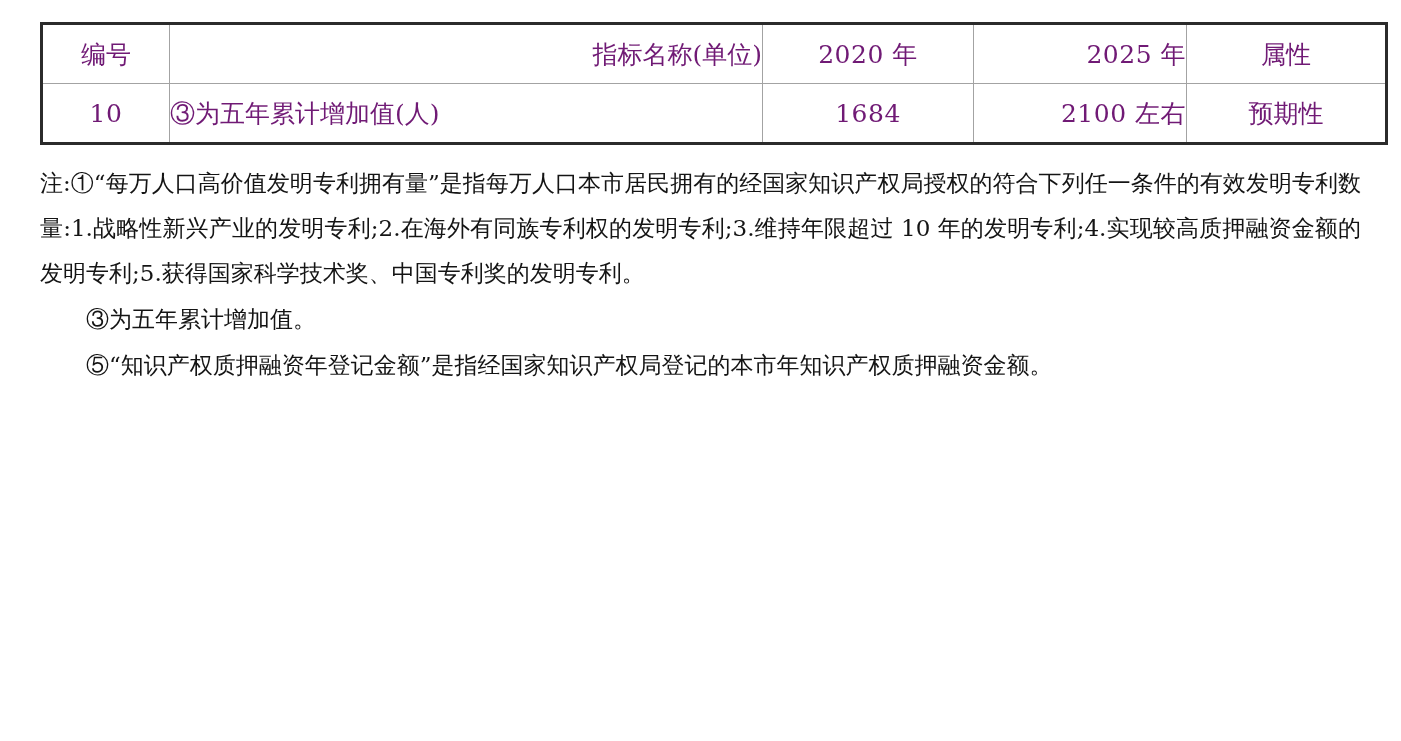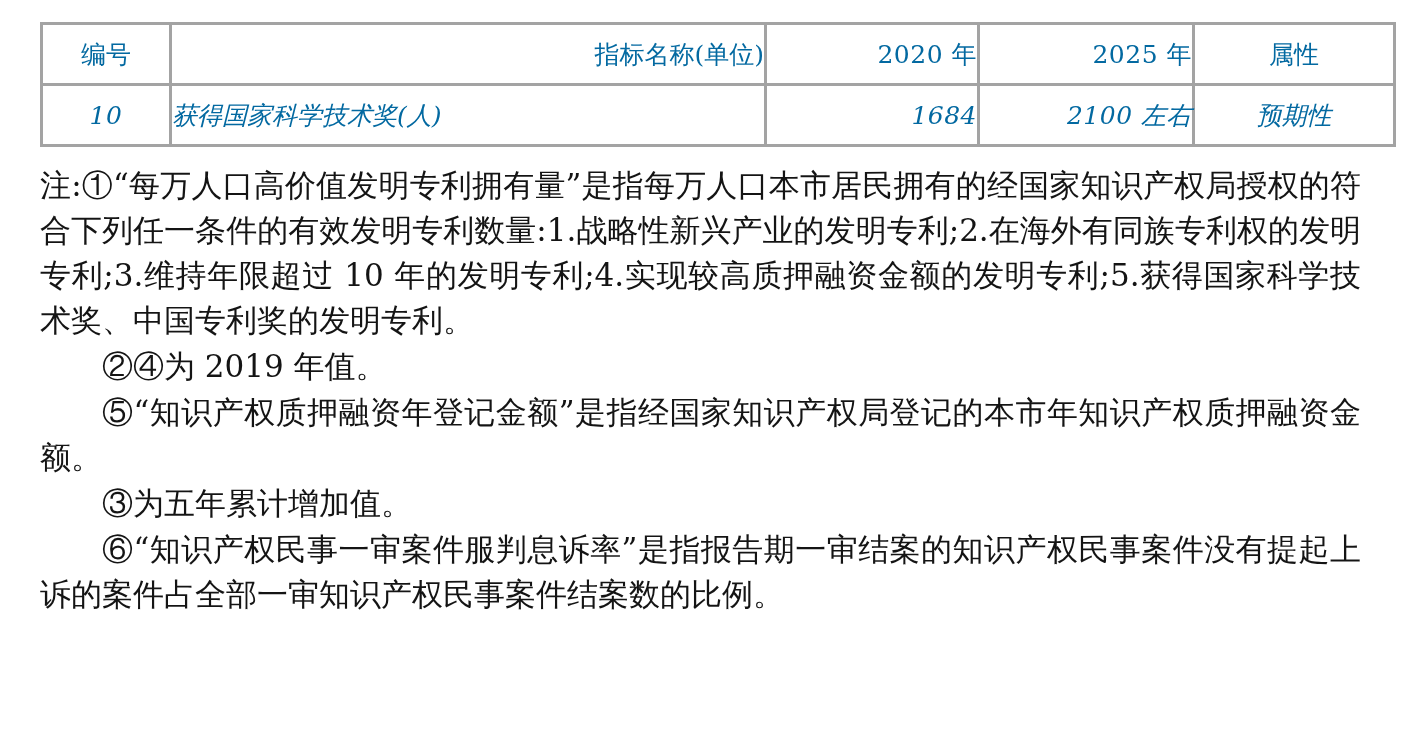--- a/index.html
+++ b/index.html
@@ -24,50 +24,50 @@
 
   
   table.indicator-table {
     border-collapse: collapse;
     width: 1338px;
     margin: 0 auto 0 auto;
     table-layout: fixed;
   }
   table.indicator-table td,
   table.indicator-table th {
-    border: 3px solid #a3a3a3;
+    border: 1px solid #a3a3a3;
     font-weight: normal;
     font-family: "DejaVu Serif", "Liberation Serif", serif;
     font-size: 25px;
-    color: #0369a1;
+    color: #701a75;
     padding: 0;
     height: 58px;
     vertical-align: middle;
   }
   table.indicator-table {
     border: 3px solid #2b2b2b;
   }
   .col-no    { width: 126px; text-align: center; }
   .col-name  { width: 592px; text-align: right; }
-  .col-2020  { width: 210px; text-align: right; }
+  .col-2020  { width: 210px; text-align: center; }
   .col-2025  { width: 212px; text-align: right; }
   .col-attr  { width: 198px; text-align: center; margin-left: 45px; }
 
   tbody .col-name { text-align: left; padding-left: 26px; }
-  tbody td { height: 57px; font-style: italic; }
+  tbody td { height: 57px; }
 
   .num-latin {
     font-family: "DejaVu Serif", "Liberation Serif", serif;
     letter-spacing: 0.5px;
   }
 
   
   .notes {
     margin-top: 16px;
-    font-size: 31px;
+    font-size: 23px;
     line-height: 45px;
     color: #141414;
     text-align: justify;
     text-justify: inter-ideograph;
   }
   .note-block {
     margin: 0;
     padding: 0;
   }
   .note-first {
@@ -91,29 +91,27 @@
         <th class="col-no">编号</th>
         <th class="col-name">指标名称(单位)</th>
         <th class="col-2020 num-latin">2020 年</th>
         <th class="col-2025 num-latin">2025 年</th>
         <th class="col-attr">属性</th>
       </tr>
     </thead>
     <tbody>
       <tr>
         <td class="col-no num-latin">10</td>
-        <td class="col-name">获得国家科学技术奖(人)</td>
+        <td class="col-name">③为五年累计增加值(人)</td>
         <td class="col-2020 num-latin">1684</td>
         <td class="col-2025 num-latin">2100 左右</td>
         <td class="col-attr">预期性</td>
       </tr>
     </tbody>
   </table>
 
   <div class="notes">
     <p class="note-block note-first">注:①“每万人口高价值发明专利拥有量”是指每万人口本市居民拥有的经国家知识产权局授权的符合下列任一条件的有效发明专利数量:1.战略性新兴产业的发明专利;2.在海外有同族专利权的发明专利;3.维持年限超过 10 年的发明专利;4.实现较高质押融资金额的发明专利;5.获得国家科学技术奖、中国专利奖的发明专利。</p>
-    <p class="note-block note-indent">②④为 2019 年值。</p>
+    <p class="note-block note-indent">③为五年累计增加值。</p>
     <p class="note-block note-indent">⑤“知识产权质押融资年登记金额”是指经国家知识产权局登记的本市年知识产权质押融资金额。</p>
-    <p class="note-block note-indent">③为五年累计增加值。</p>
-    <p class="note-block note-indent">⑥“知识产权民事一审案件服判息诉率”是指报告期一审结案的知识产权民事案件没有提起上诉的案件占全部一审知识产权民事案件结案数的比例。</p>
   </div>
 
 </div>
 
 </body></html>

